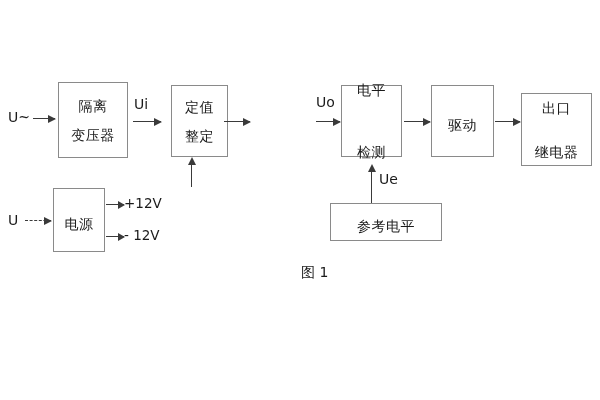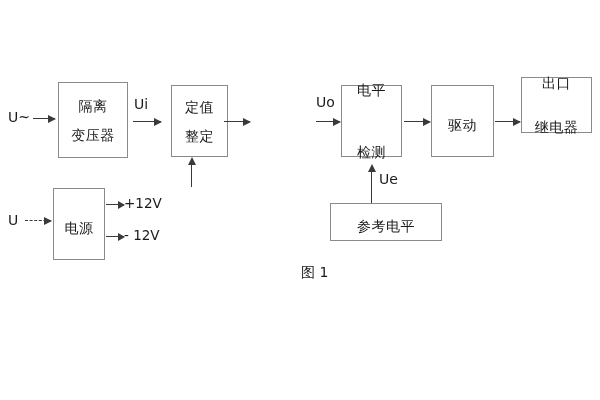--- a/index.html
+++ b/index.html
@@ -133,30 +133,30 @@
   </div>
 
   <div class="harrow" style="left:404px; top:121px; width:26px;"></div>
 
   <div class="box single" style="left:431px; top:85px; width:63px; height:72px;">
     <span class="ln">驱动</span>
   </div>
 
   <div class="harrow" style="left:495px; top:121px; width:25px;"></div>
 
-  <div class="box" style="left:521px; top:77px; width:71px; height:56px;gap:15px;">
+  <div class="box" style="left:521px; top:93px; width:71px; height:73px;gap:15px;">
     <span class="ln">出口</span>
     <span class="ln">继电器</span>
   </div>
 
   <div class="label" style="left:8px; top:213px;">U</div>
 
   <div class="harrow dashed" style="left:25px; top:220px; width:26px;"></div>
 
-  <div class="box single" style="left:53px; top:188px; width:52px; height:72px;">
+  <div class="box single" style="left:53px; top:188px; width:52px; height:64px;">
     <span class="ln">电源</span>
   </div>
 
   <div class="harrow stub" style="left:106px; top:204px; width:18px;"></div>
   <div class="label sm" style="left:124px; top:197px;">+12V</div>
 
   <div class="harrow stub" style="left:106px; top:236px; width:18px;"></div>
   <div class="label sm" style="left:124px; top:229px;">- 12V</div>
 
 

